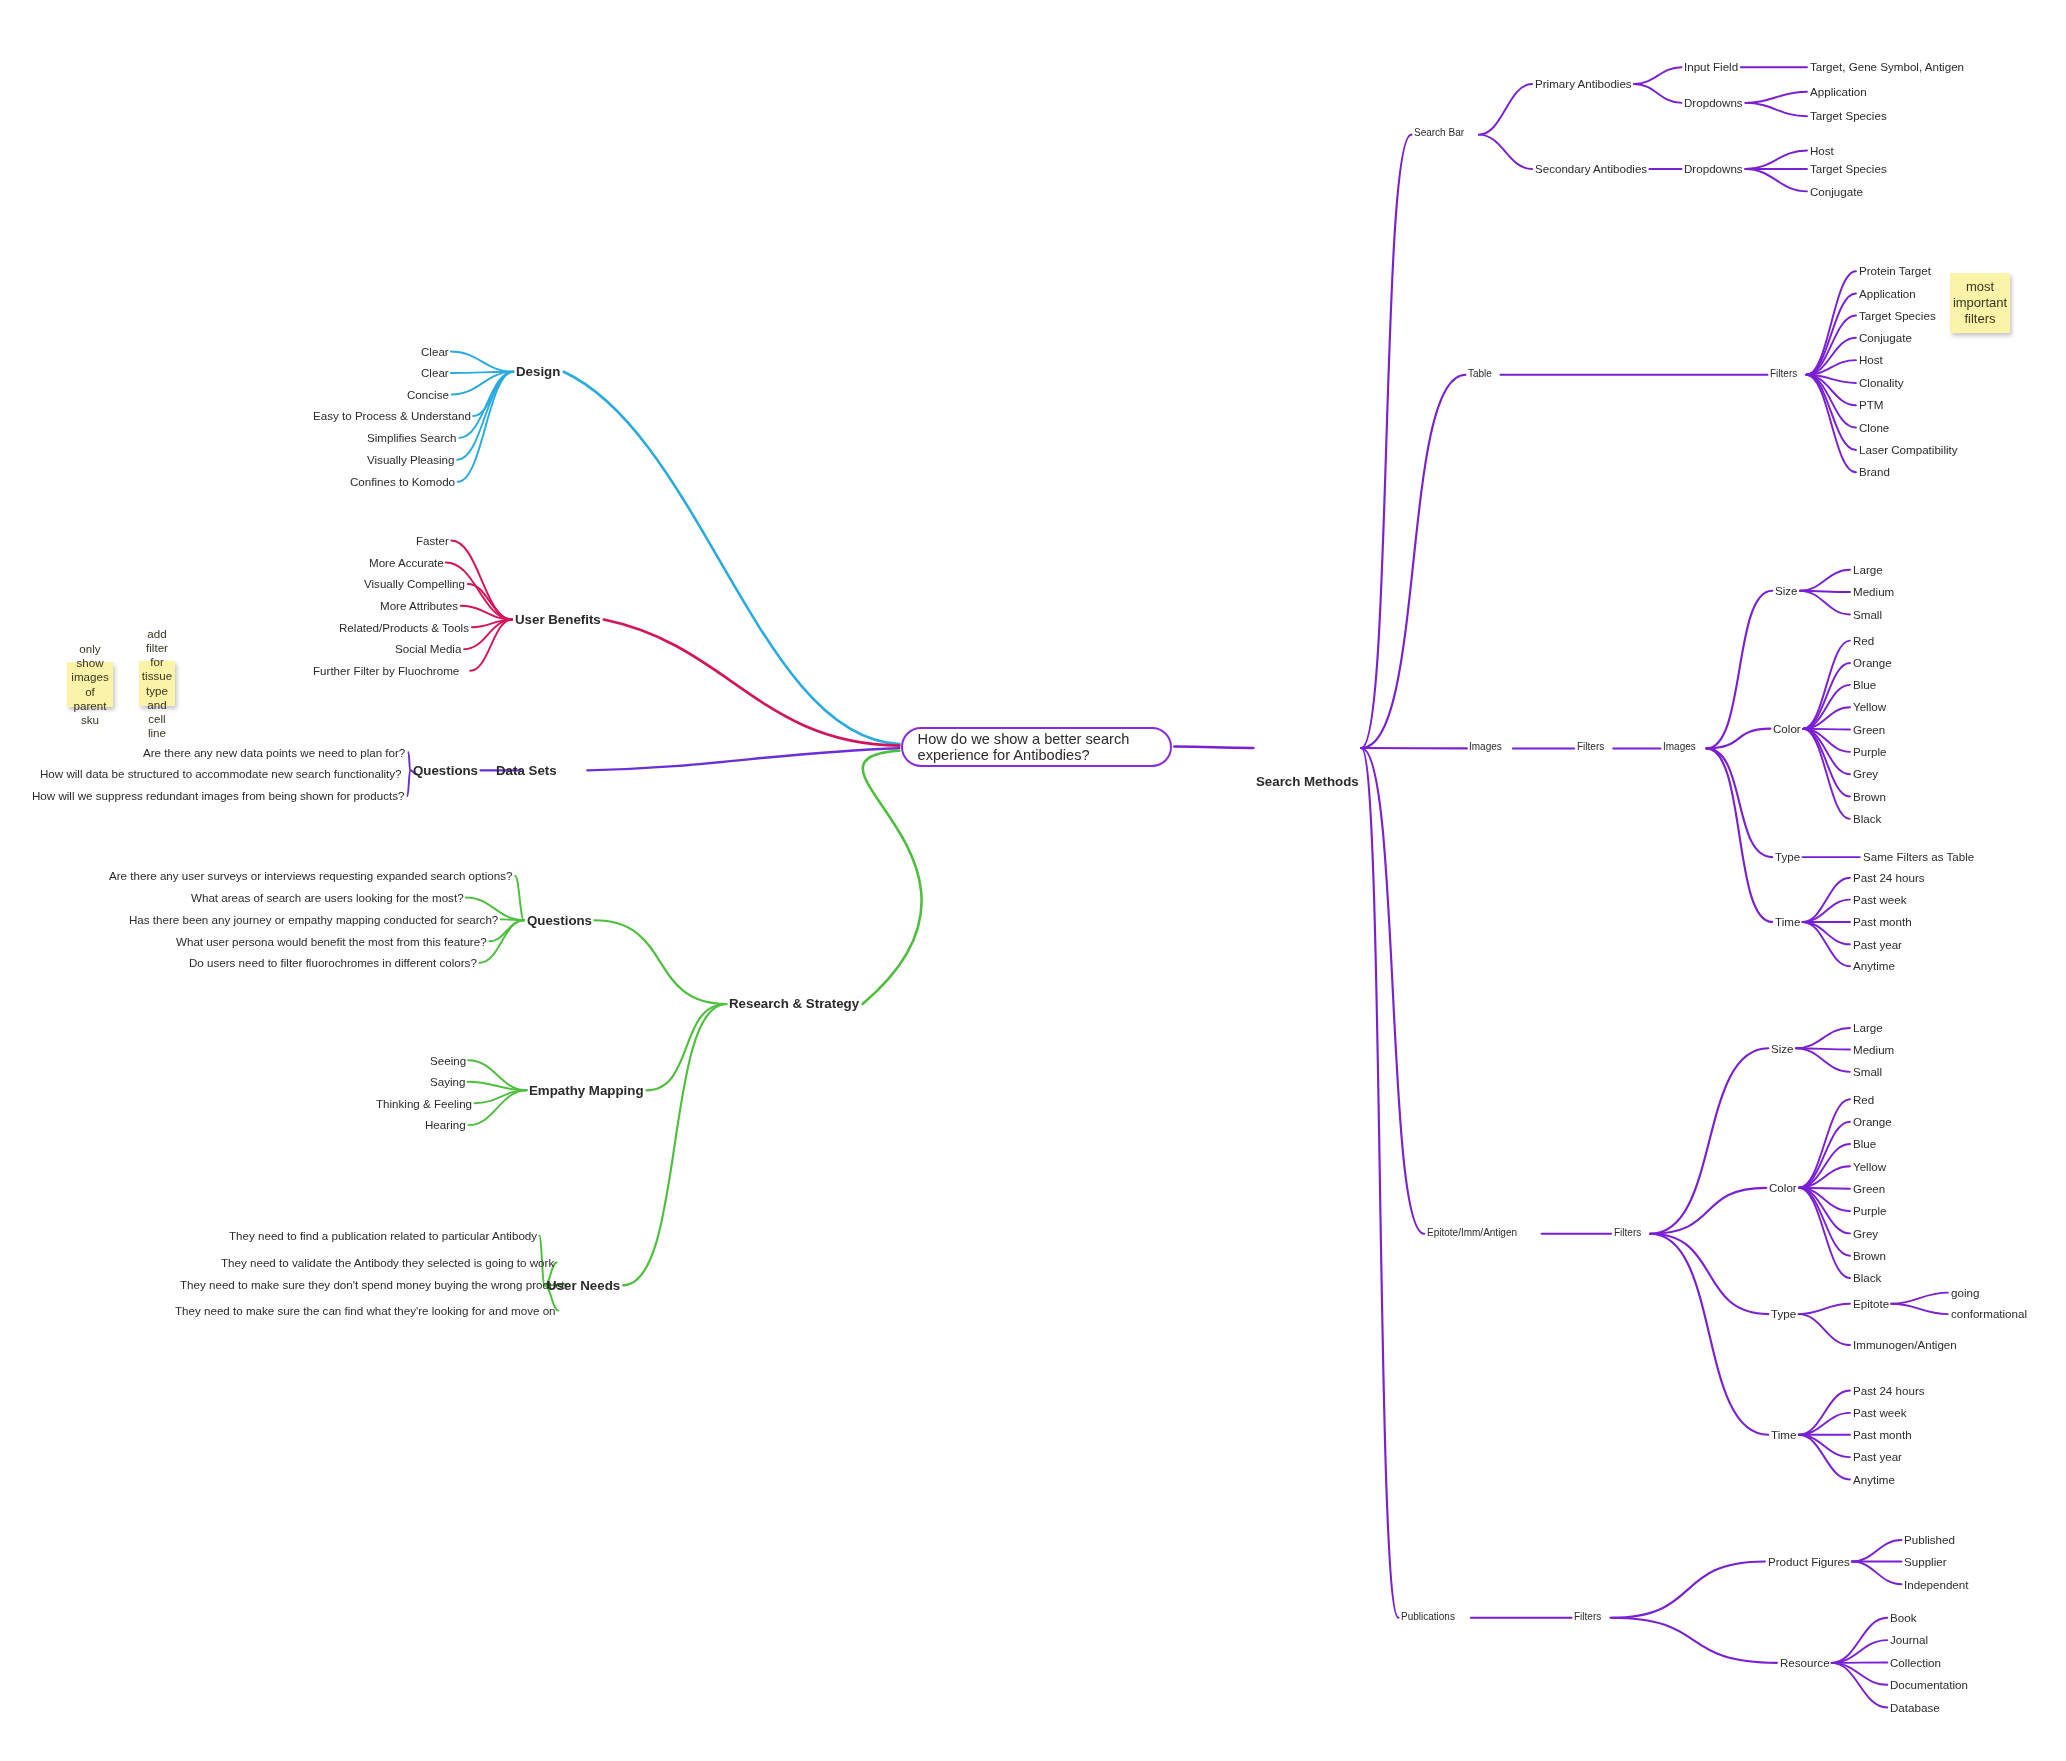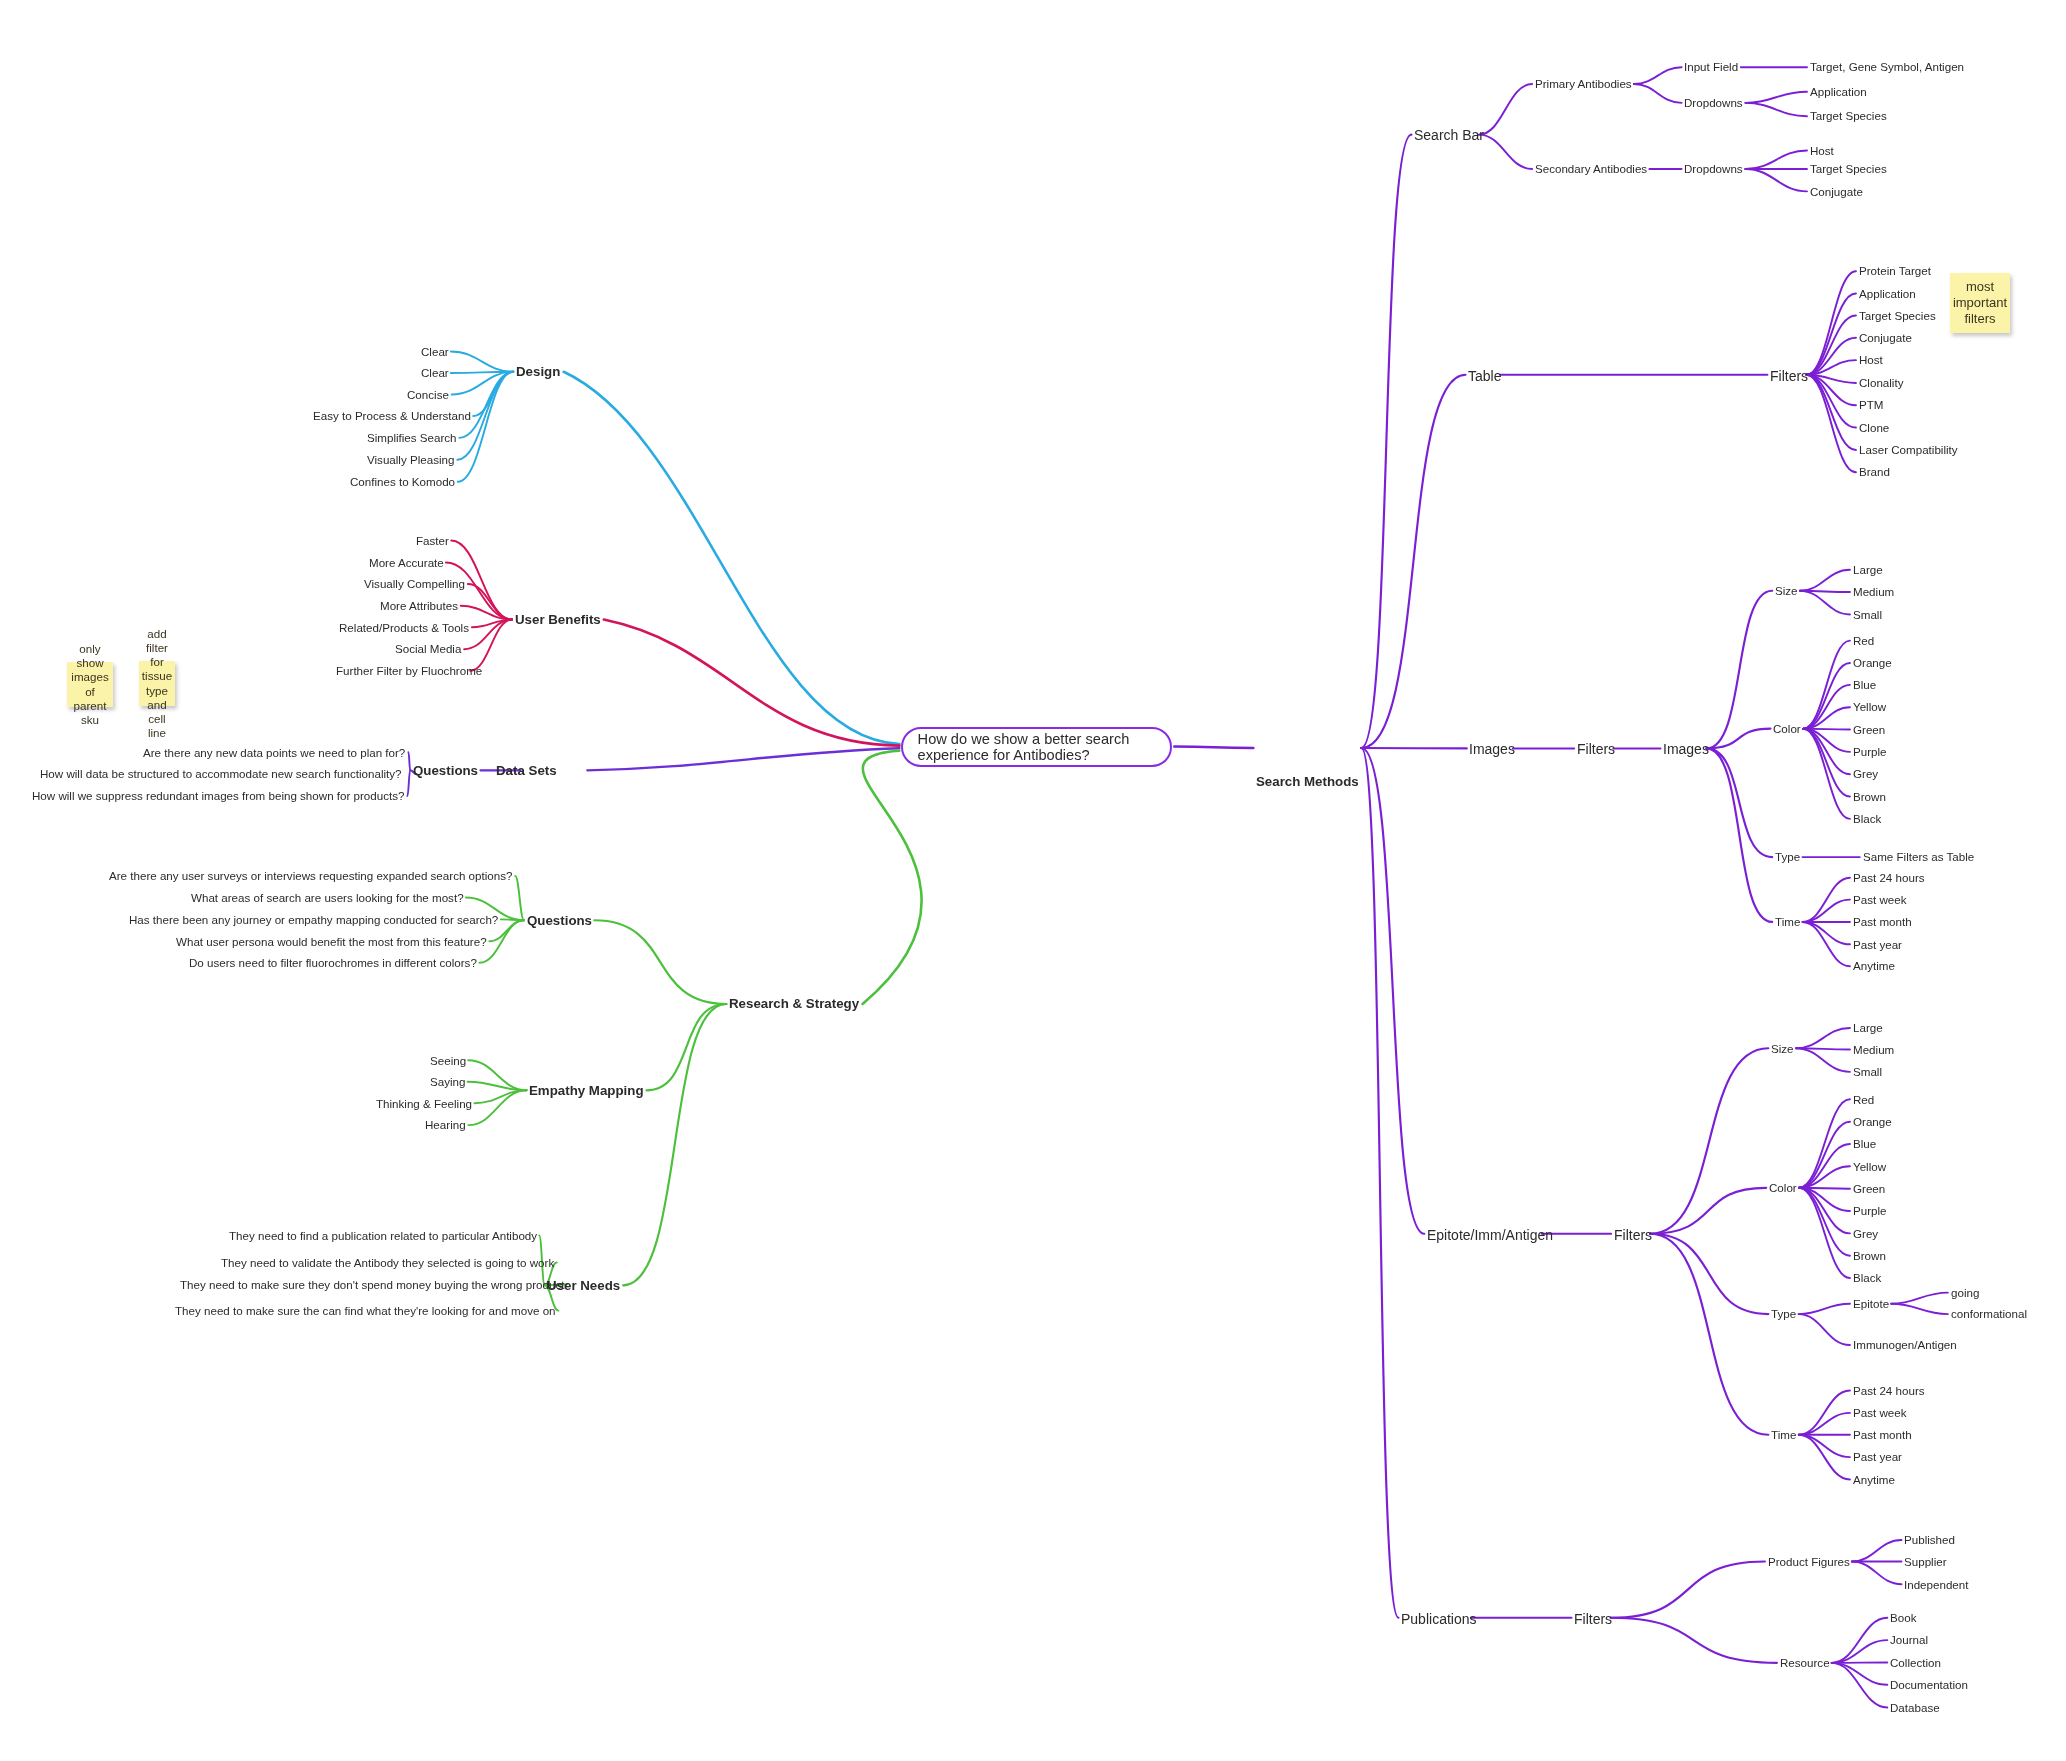--- a/index.html
+++ b/index.html
@@ -1,21 +1,21 @@
 <!DOCTYPE html>
 <html style="font-size:6.9px"><head>
 <meta charset="utf-8">
 <style>
   html,body{margin:0;padding:0;background:#ffffff;}
   body{font-family:"Liberation Sans","DejaVu Sans",sans-serif;}
   #canvas{position:relative;width:2066px;height:1761px;background:#fff;overflow:hidden;}
   svg#links{position:absolute;left:0;top:0;width:2066px;height:1761px;pointer-events:none;}
   .node{position:absolute;color:#2b2b2b;white-space:nowrap;line-height:1;}
   .n-leaf{font-size:11.6px;}
-  .n-mid{font-size:14px;}
+  .n-mid{font-size:10px;}
   .n-bold{font-size:13.3px;font-weight:bold;}
   .n-root{
      position:absolute;border:2.1px solid #8a2be2;border-radius:27px;
      background:#fff;font-size:14.6px;color:#2b2b2b;
      display:flex;align-items:center;justify-content:center;
      padding:0 14.6px;box-sizing:border-box;
   }
   .sticky{
      position:absolute;background:#faf3a8;color:#3a3520;
      font-size:11.6px;line-height:1.22;text-align:center;
@@ -273,21 +273,21 @@
   <div class="node n-leaf" style="left:367px;top:454px;">Visually Pleasing</div>
   <div class="node n-leaf" style="left:350px;top:476px;">Confines to Komodo</div>
 
   <div class="node n-bold" style="left:515px;top:613px;">User Benefits</div>
   <div class="node n-leaf" style="left:416px;top:535px;">Faster</div>
   <div class="node n-leaf" style="left:369px;top:557px;">More Accurate</div>
   <div class="node n-leaf" style="left:364px;top:578px;">Visually Compelling</div>
   <div class="node n-leaf" style="left:380px;top:600px;">More Attributes</div>
   <div class="node n-leaf" style="left:339px;top:622px;">Related/Products &amp; Tools</div>
   <div class="node n-leaf" style="left:395px;top:643px;">Social Media</div>
-  <div class="node n-leaf" style="left:336px;top:665px;">Further Filter by Fluochrome</div>
+  <div class="node n-leaf" style="left:313px;top:665px;">Further Filter by Fluochrome</div>
 
   <div class="node n-bold" style="left:496px;top:764px;">Data Sets</div>
   <div class="node n-bold" style="left:413px;top:764px;">Questions</div>
   <div class="node n-leaf" style="left:143px;top:747px;">Are there any new data points we need to plan for?</div>
   <div class="node n-leaf" style="left:40px;top:768px;">How will data be structured to accommodate new search functionality?</div>
   <div class="node n-leaf" style="left:32px;top:790px;">How will we suppress redundant images from being shown for products?</div>
 
   <div class="node n-bold" style="left:729px;top:997px;">Research &amp; Strategy</div>
 
   <div class="node n-bold" style="left:527px;top:914px;">Questions</div>

